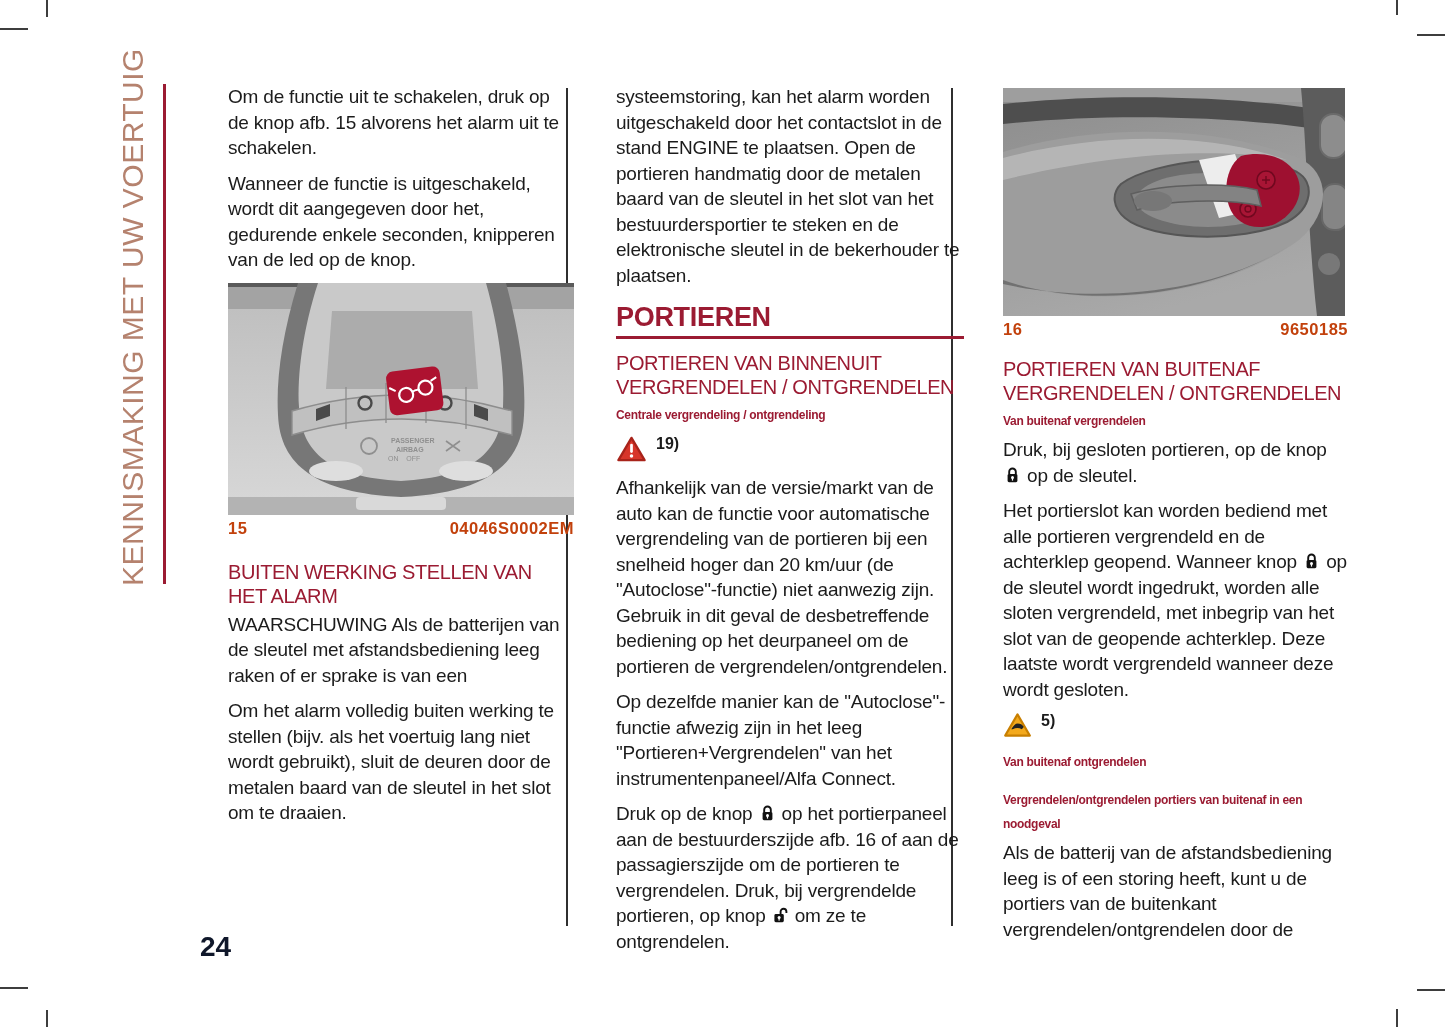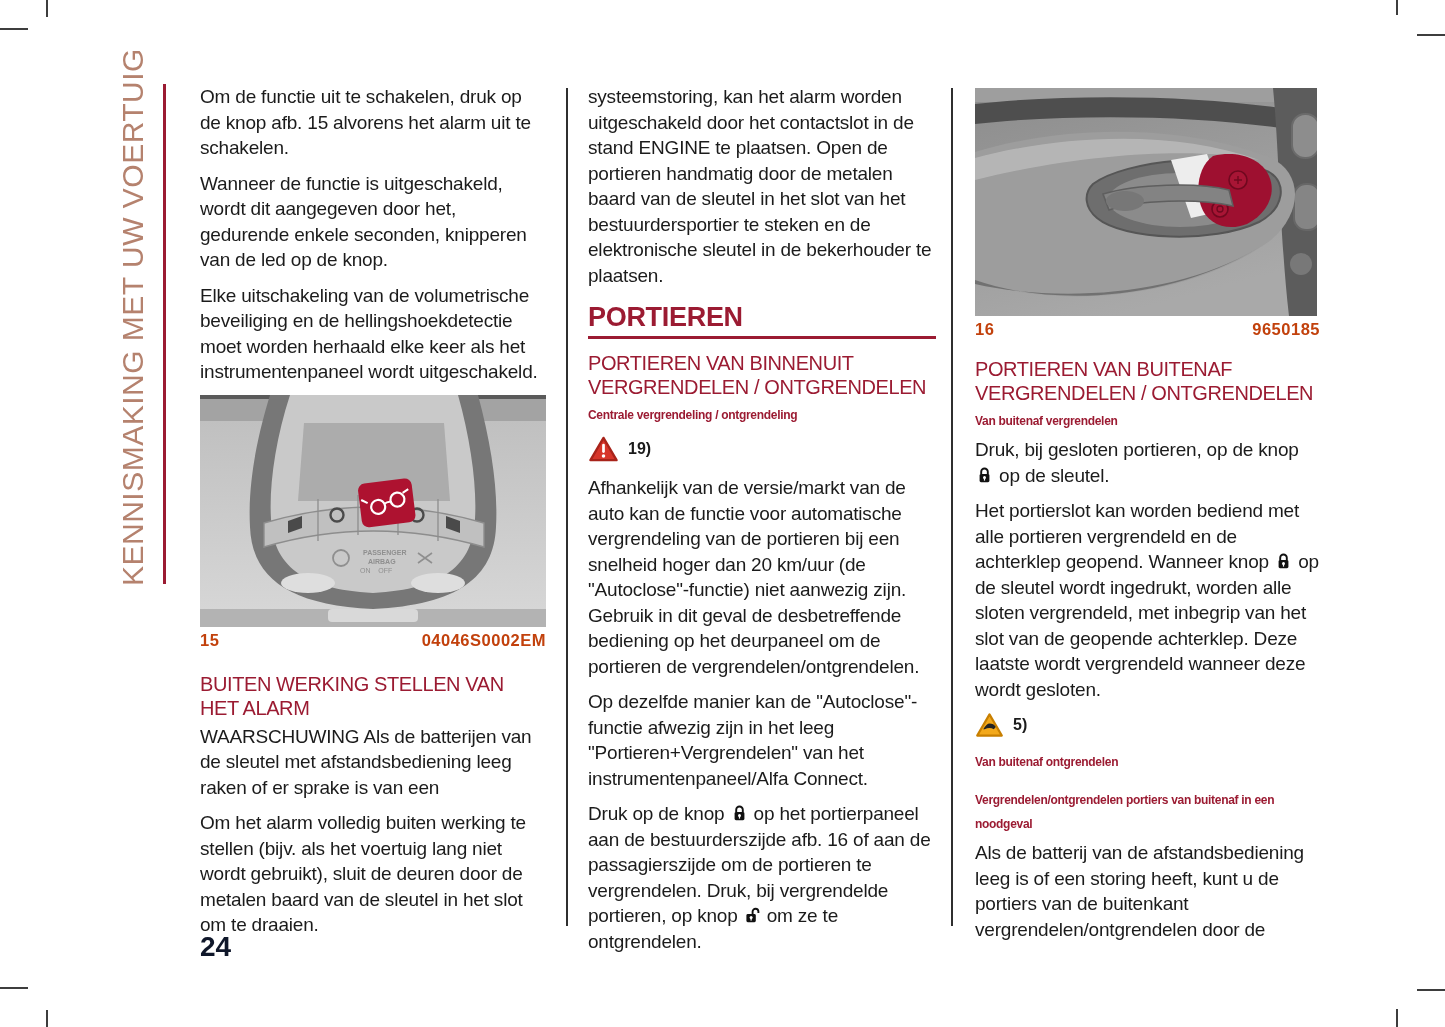--- a/index.html
+++ b/index.html
@@ -9,40 +9,40 @@
   
   .crop{position:absolute;background:#3d3d3d;}
 
   
   .side-label{position:absolute;left:116px;top:84px;height:502px;width:46px;
               writing-mode:vertical-rl;transform:rotate(180deg);
               font-size:30px;letter-spacing:0.5px;color:#b5826e;white-space:nowrap;}
   .side-rule{position:absolute;left:163px;top:84px;width:3px;height:500px;background:#9b1b32;}
 
   
-  .col{position:absolute;top:84px;}
+  .col{position:absolute;top:84px;margin-left:28px;}
   #col1{left:200px;width:346px;}
   #col2{left:588px;width:348px;}
   #col3{left:975px;top:86px;width:345px;}
   .col-sep{position:absolute;top:88px;width:2px;height:838px;background:#2f2f2f;}
   #sep1{left:566px;} #sep2{left:951px;}
 
   .bt{font-size:19px;line-height:25.5px;letter-spacing:-0.2px;margin:0 0 10px 0;}
   .red{color:#9b1b32;}
   .h-caps{font-size:20px;line-height:24px;font-weight:normal;letter-spacing:-0.4px;margin:22px 0 4px 0;}
   .h-sub{font-size:12px;line-height:24px;font-weight:bold;letter-spacing:-0.3px;margin:8px 0 4px 0;}
   .section-title{font-size:27px;line-height:30px;font-weight:bold;letter-spacing:-0.3px;margin:14px 0 4px 0;}
   .section-rule{border:none;border-top:3px solid #9b1b32;margin:2px 0 12px 0;}
 
   .figure{margin:6px 0 0 0;}
   .figure svg{display:block;}
   .fig-caption{display:flex;justify-content:space-between;font-weight:bold;font-size:16.5px;
                letter-spacing:0.5px;margin:4px 0 0 0;color:#c2410c;}
 
-  .warn-row{display:flex;align-items:center;gap:9px;margin:8px 0 12px 0;}
+  .warn-row{display:flex;align-items:flex-start;gap:9px;margin:8px 0 12px 0;}
   .warn-ref{font-weight:bold;font-size:16px;}
 
   .lock{display:inline-block;width:15px;height:17px;vertical-align:-2px;margin:0 2px;}
 
   .page-number{position:absolute;left:200px;top:931px;font-size:28px;font-weight:bold;color:#0f172a;}
 </style>
 </head>
 <body>
 
 <div class="page">
@@ -58,21 +58,20 @@
 
   <div class="side-label">KENNISMAKING MET UW VOERTUIG</div>
   <div class="side-rule"></div>
 
   <div class="col-sep" id="sep1"></div>
   <div class="col-sep" id="sep2"></div>
 
   <div class="col" id="col1">
     <p class="bt">Om de functie uit te schakelen, druk op de knop afb. 15 alvorens het alarm uit te schakelen.</p>
     <p class="bt">Wanneer de functie is uitgeschakeld, wordt dit aangegeven door het, gedurende enkele seconden, knipperen van de led op de knop.</p>
-    <p class="bt">Elke uitschakeling van de volumetrische beveiliging en de hellingshoekdetectie moet worden herhaald elke keer als het instrumentenpaneel wordt uitgeschakeld.</p>
 
     <div class="figure">
       <svg width="346" height="232" viewBox="0 0 346 232">
         <defs>
           <linearGradient id="g15" x1="0" y1="0" x2="0" y2="1">
             <stop offset="0" stop-color="#bdbdbd"></stop>
               <stop offset="1" stop-color="#d8d8d8"></stop>
           </linearGradient>
         </defs>
         <rect x="0" y="0" width="346" height="232" fill="url(#g15)"></rect>

